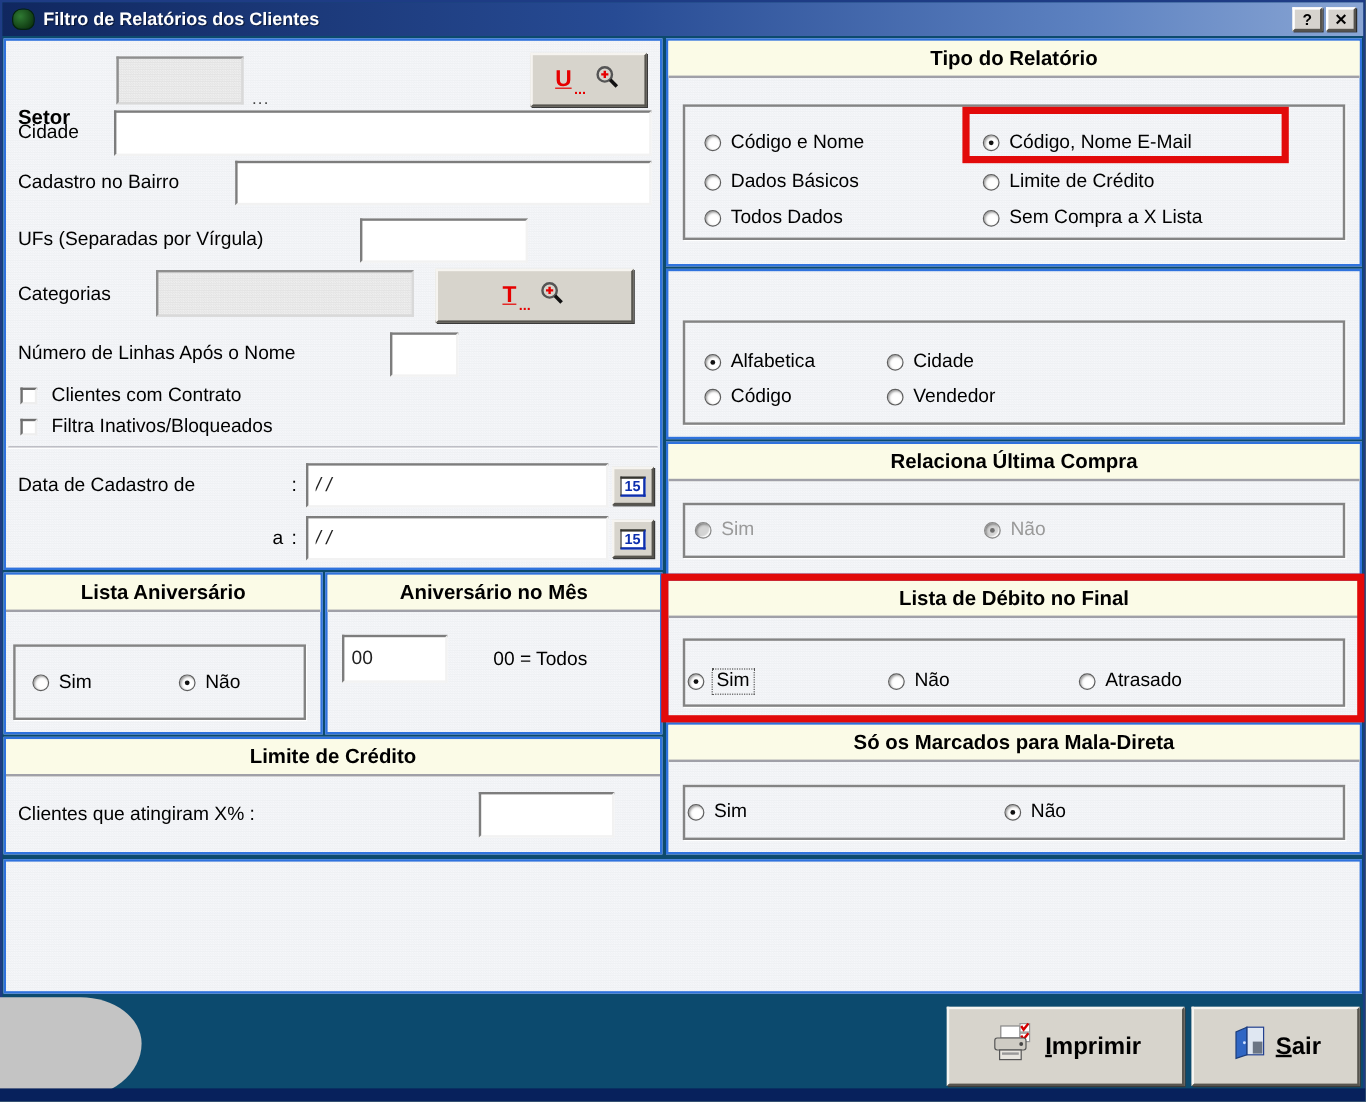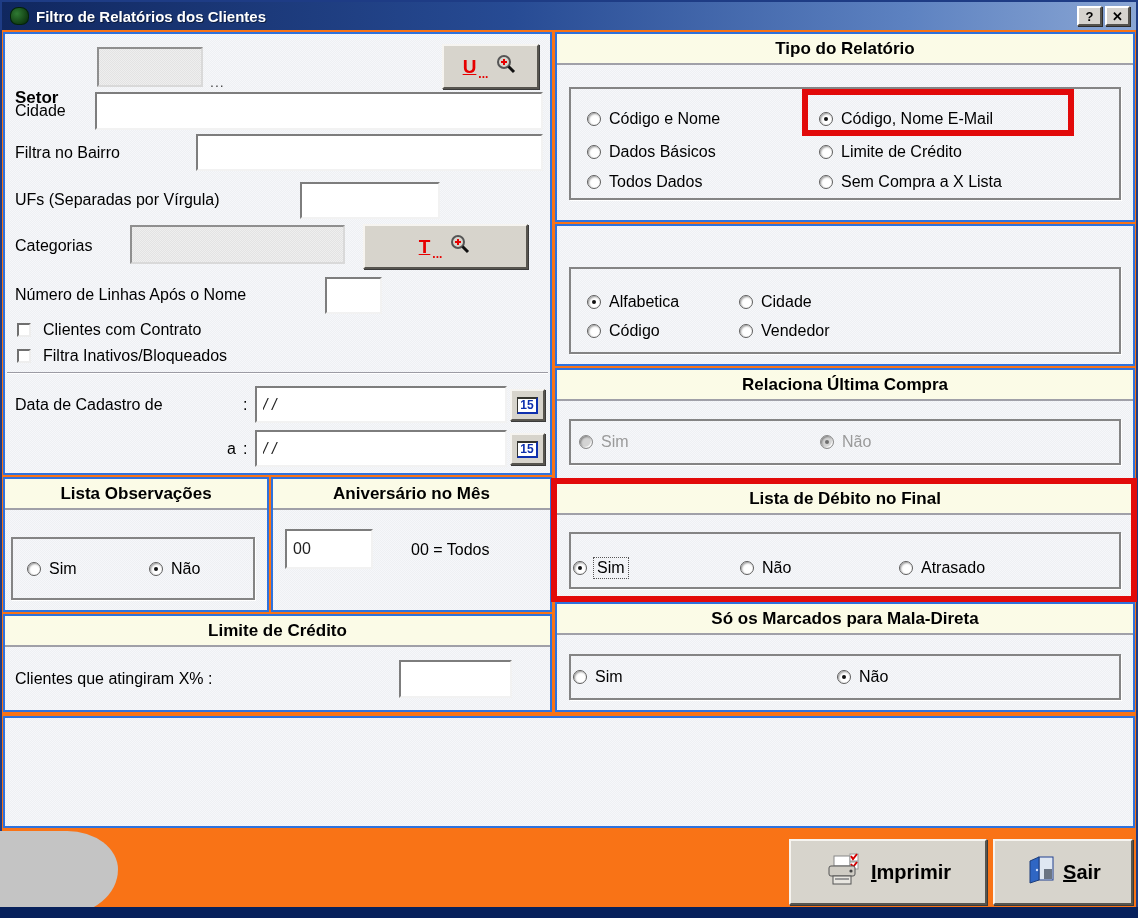--- a/index.html
+++ b/index.html
@@ -1,18 +1,18 @@
 <!DOCTYPE html>
 <html><head>
 <meta charset="utf-8">
 <style>
   html,body{margin:0;padding:0;background:#777;}
   *{box-sizing:border-box;}
   .screen{
-    position:relative;width:1138px;height:918px;background:#f97316;
+    position:relative;width:1138px;height:918px;background:#0c4a6e;
     font-family:"Liberation Sans",sans-serif;color:#000;overflow:hidden;
     box-shadow:inset 0 0 0 2px #1e3c85;
   }
   
   .titlebar{
     position:absolute;left:2px;top:2px;right:2px;height:28px;
     background:linear-gradient(90deg,#10275f 0%,#274b94 45%,#5d82c1 80%,#8aa6d4 100%);
     display:flex;align-items:center;padding-left:8px;
   }
   .app-icon{width:19px;height:18px;border-radius:45% 45% 40% 40%;
@@ -121,21 +121,21 @@
             <line x1="7" y1="9" x2="13" y2="9" stroke="#e60000" stroke-width="2"></line>
             <line x1="10" y1="6" x2="10" y2="12" stroke="#e60000" stroke-width="2"></line>
             <line x1="14.5" y1="13.5" x2="20" y2="19" stroke="#111" stroke-width="3"></line>
           </svg>
       </span>
     </button>
 
     <span class="lbl" style="left:10px;top:68px">Cidade</span>
     <input class="inp" style="left: 90px; top: 58px; width: 448px; height: 38px;" value="">
 
-    <span class="lbl" style="left:10px;top:110px">Filtra no Bairro</span>
+    <span class="lbl" style="left:10px;top:110px">Cadastro no Bairro</span>
     <input class="inp" style="left: 191px; top: 100px; width: 347px; height: 37px;" value="">
 
     <span class="lbl" style="left:10px;top:157px">UFs (Separadas por Vírgula)</span>
     <input class="inp" style="left: 295px; top: 148px; width: 140px; height: 37px;" value="">
 
     <span class="lbl" style="left:10px;top:203px">Categorias</span>
     <div class="inp-gray" style="left:125px;top:191px;width:215px;height:39px"></div>
     <button class="btn3d" style="left:358px;top:190px;width:165px;height:45px">
       <span class="accel">T</span>
         <span class="accel-dots">...</span>
@@ -172,21 +172,21 @@
 
     <span class="lbl" style="left:222px;top:406px">a</span>
     <span class="lbl" style="left:238px;top:406px">:</span>
     <input class="inp" style="left: 250px; top: 396px; width: 252px; height: 37px; font-style: italic;" value="/ /">
     <button class="btn3d" style="left:505px;top:399px;width:35px;height:32px">
       <span class="cal-icon">15</span>
     </button>
   </div>
 
   <div class="panel" style="left:3px;top:477px;width:266px;height:135px">
-    <div class="hdr">Lista Observações</div>
+    <div class="hdr">Lista Aniversário</div>
     <div class="gbox" style="left:6px;top:58px;width:244px;height:63px"></div>
     <div class="ri" style="left:22px;top:81px">
       <span class="radio"></span>
       <span class="rlbl">Sim</span>
     </div>
     <div class="ri" style="left:144px;top:81px">
       <span class="radio checked"></span>
       <span class="rlbl">Não</span>
     </div>
   </div>

